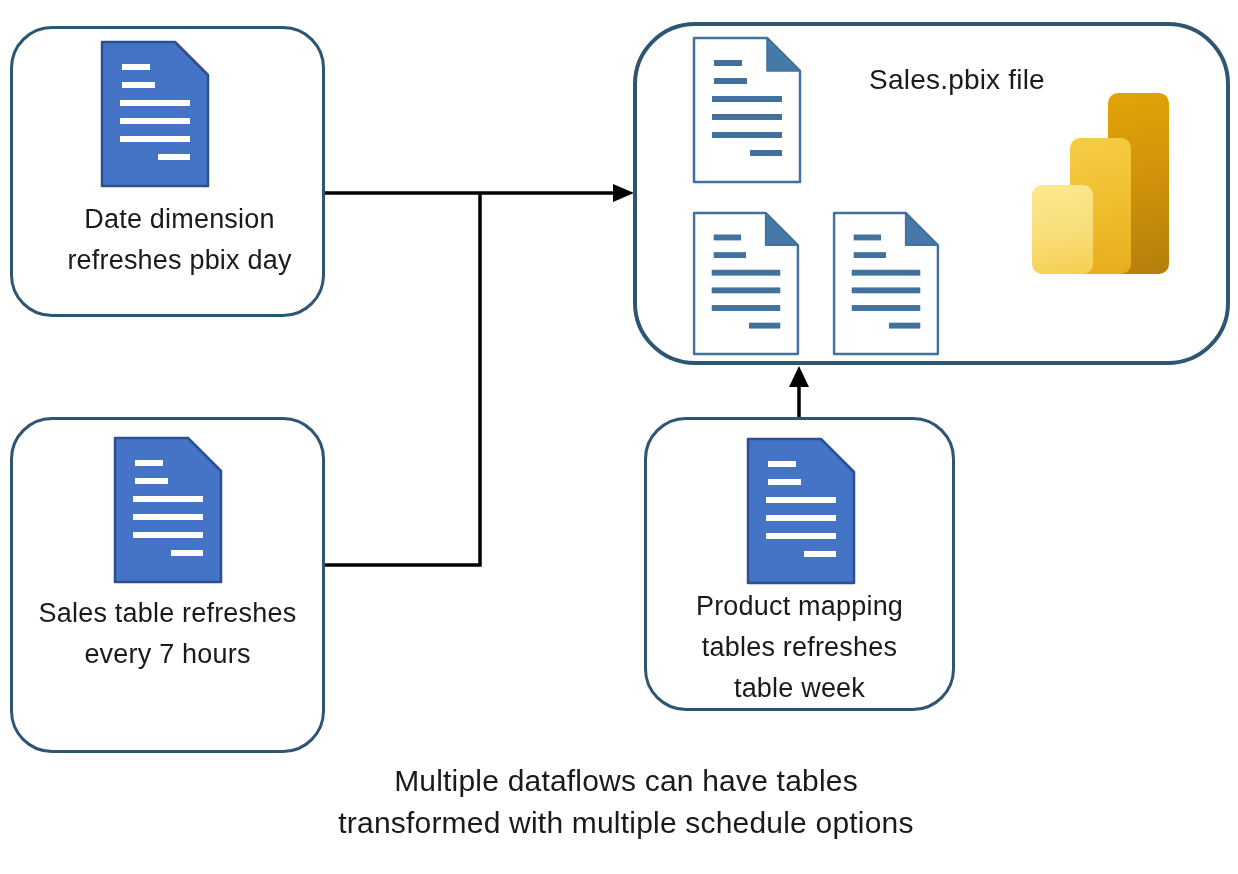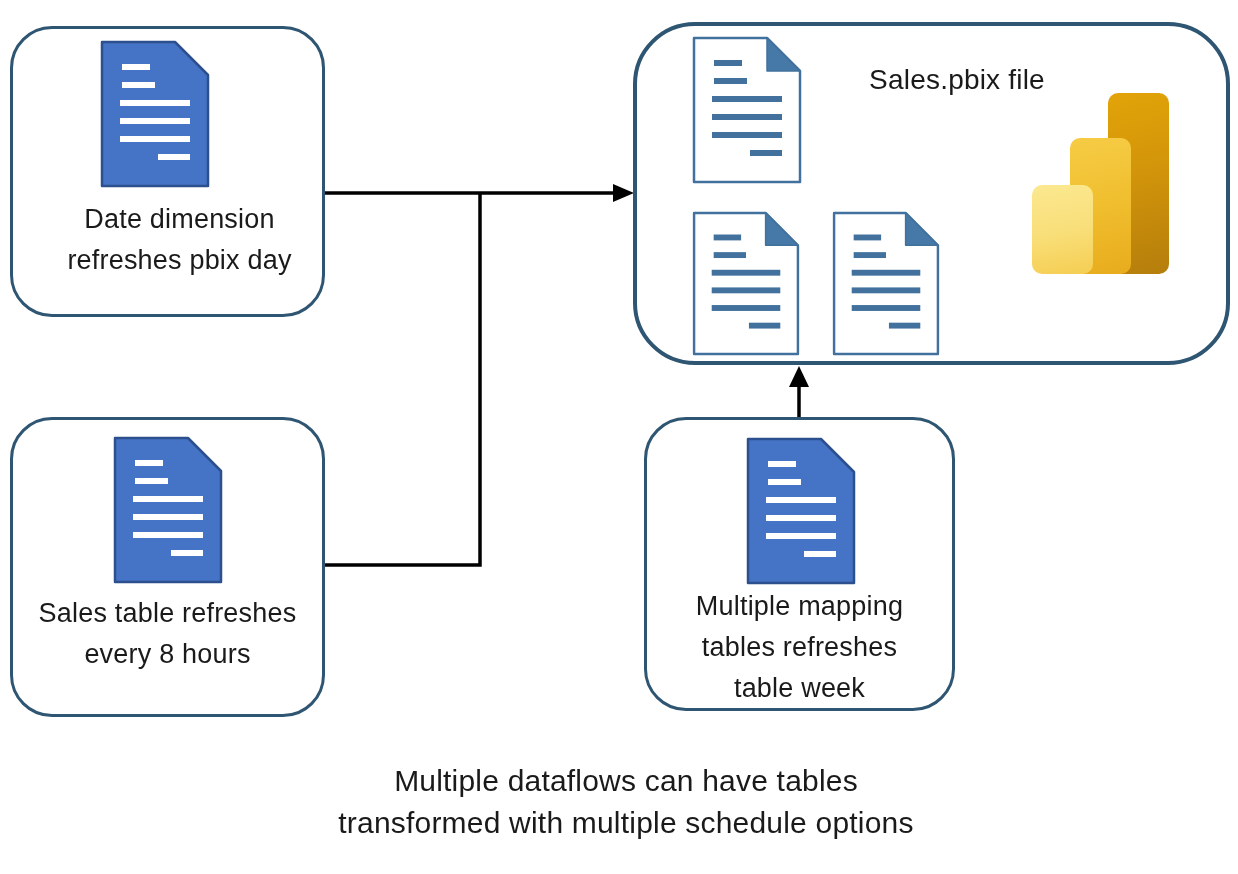--- a/index.html
+++ b/index.html
@@ -6,21 +6,21 @@
   .canvas{
     position:relative;width:1238px;height:874px;background:#ffffff;overflow:hidden;
     font-family:"Liberation Sans", sans-serif;color:#1a1a1a;
   }
   .connectors{position:absolute;left:0;top:0;width:1238px;height:874px;pointer-events:none;}
   .box{
     position:absolute;background:#ffffff;border:3.5px solid #2E5571;box-sizing:border-box;
   }
   .box-round{border-radius:42px;}
   .box-a{left:10px;top:26px;width:315px;height:291px;}
-  .box-b{left:10px;top:417px;width:315px;height:300px;}
+  .box-b{left:10px;top:417px;width:315px;height:336px;}
   .box-c{left:644px;top:417px;width:311px;height:294px;}
   .box-d{left:633px;top:22px;width:597px;height:343px;border-radius:62px;border-width:4px;}
   .doc{position:absolute;}
   .box-label{
     position:absolute;left:0;right:0;text-align:center;
     font-size:27px;line-height:41px;color:#1a1a1a;letter-spacing:0.2px;
   }
   .label-a{top:170px;margin-left:24px;}
   .label-b{top:173px;}
   .label-c{top:166px;}
@@ -92,30 +92,30 @@
       <div>refreshes pbix day</div>
     </div>
   </div>
 
   <div class="box box-round box-b">
     <svg class="doc" style="left:100px;top:16px" width="110" height="148" viewBox="0 0 110 148">
         <use href="#doc-blue"></use>
       </svg>
     <div class="box-label label-b">
       <div>Sales table refreshes</div>
-      <div>every 8 hours</div>
+      <div>every 7 hours</div>
     </div>
   </div>
 
   <div class="box box-round box-c">
     <svg class="doc" style="left:99px;top:17px" width="110" height="148" viewBox="0 0 110 148">
         <use href="#doc-blue"></use>
       </svg>
     <div class="box-label label-c">
-      <div>Multiple mapping</div>
+      <div>Product mapping</div>
       <div>tables refreshes</div>
       <div>table week</div>
     </div>
   </div>
 
   <div class="box box-d">
     <div class="pbix-title">Sales.pbix file</div>
     <svg class="doc" style="left:55px;top:10px" width="110" height="148" viewBox="0 0 110 148">
         <use href="#doc-white"></use>
       </svg>

